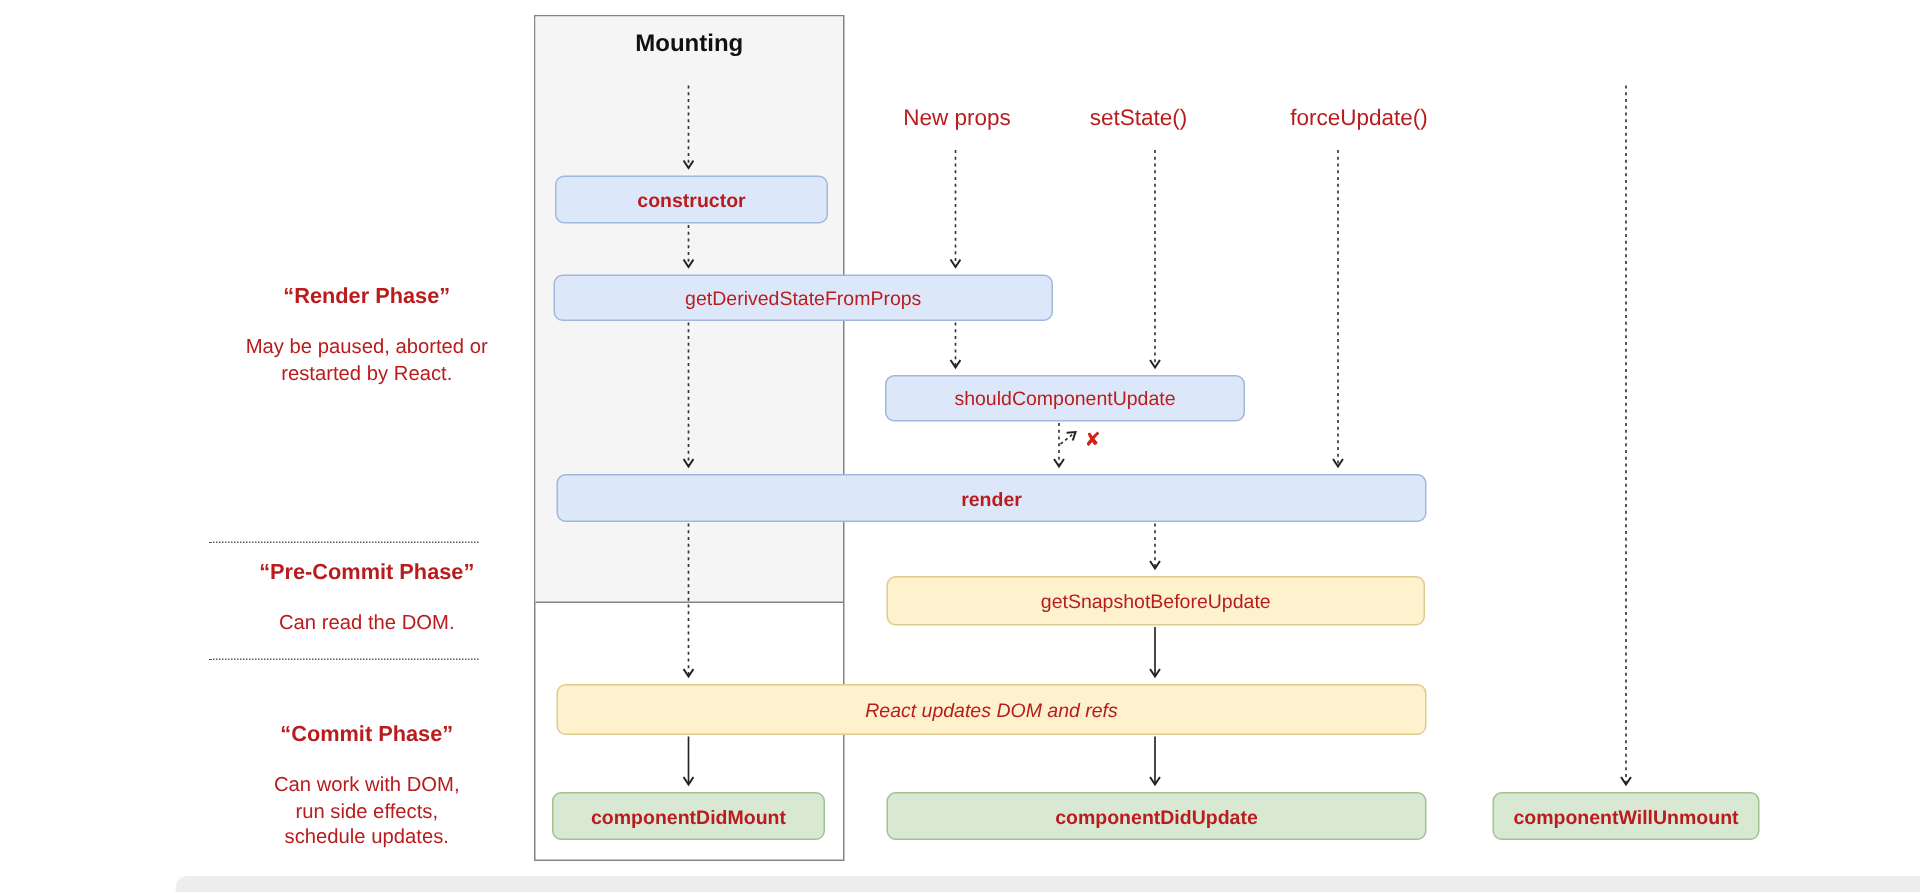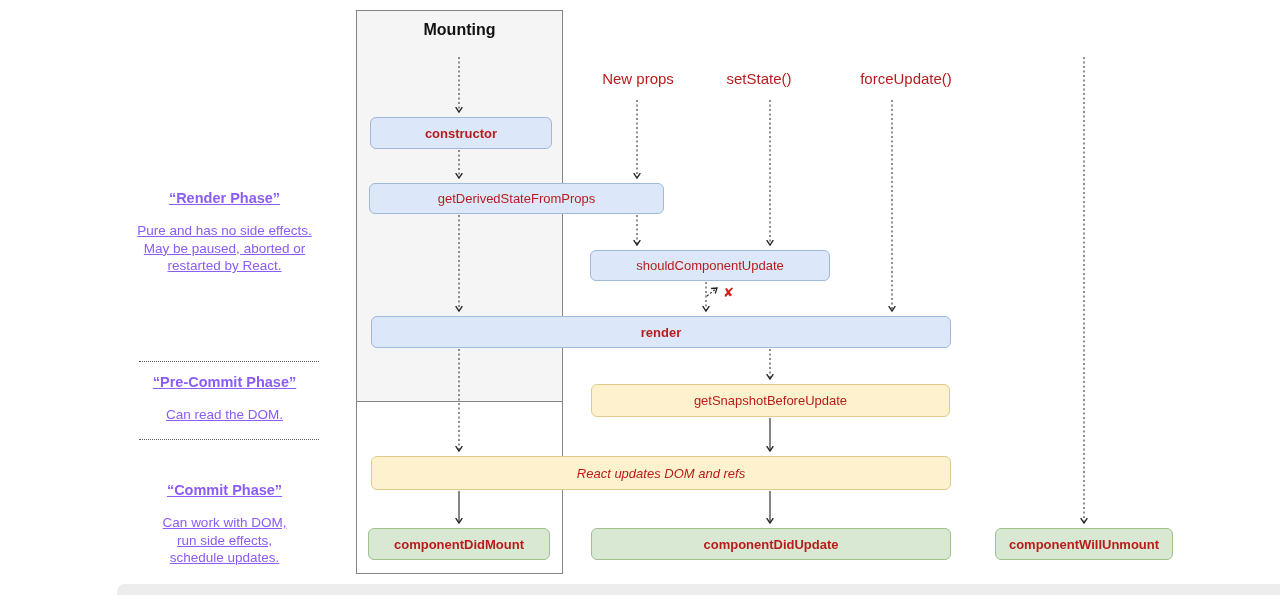--- a/index.html
+++ b/index.html
@@ -36,21 +36,21 @@
   .node.green {background:#d9e8d3;border:1px solid #a0c28d;}
   .node.bold{font-weight:bold;}
   .node.italic{font-style:italic;}
   
   .xmark{
     position:absolute;left:723px;top:286px;z-index:5;
     color:#cf2318;font-size:13px;font-weight:bold;line-height:13px;
   }
   
   .phase{
-    position:absolute;left:106px;width:237px;text-align:center;color:#8b5cf6;z-index:2;text-decoration:underline;
+    position:absolute;left:126px;width:237px;text-align:center;color:#b91c1c;z-index:2;
   }
   .phase-title{font-size:14.5px;font-weight:bold;margin:0 0 16px 0;}
   .phase-line{font-size:13.5px;line-height:17.5px;}
   .rule{
     position:absolute;left:139px;width:180px;height:0;
     border-top:1.5px dotted #595959;z-index:2;
   }
   .rule.r1{top:361px;}
   .rule.r2{top:439px;}
   .phase.p-render{top:190px;}
@@ -98,34 +98,33 @@
     <line x1="707" y1="296" x2="717" y2="288" stroke="#333" stroke-width="1.1" stroke-dasharray="2 2" marker-end="url(#ah)"></line>
     <line x1="892" y1="100" x2="892" y2="311" stroke="#333" stroke-width="1.1" stroke-dasharray="2 2.5" marker-end="url(#ah)"></line>
     <line x1="770" y1="349" x2="770" y2="379" stroke="#333" stroke-width="1.1" stroke-dasharray="2 2.5" marker-end="url(#ah)"></line>
     <line x1="770" y1="418" x2="770" y2="451" stroke="#222" stroke-width="1.1" marker-end="url(#ah)"></line>
     <line x1="770" y1="491" x2="770" y2="523" stroke="#222" stroke-width="1.1" marker-end="url(#ah)"></line>
 
     <line x1="1084" y1="57" x2="1084" y2="523" stroke="#333" stroke-width="1.1" stroke-dasharray="2 2.5" marker-end="url(#ah)"></line>
   </svg>
 
   <div class="node blue bold" style="left:370px;top:117px;width:182px;height:32px;">constructor</div>
-  <div class="node blue" style="left:369px;top:183px;width:295px;height:31px;">getDerivedStateFromProps</div>
+  <div class="node blue" style="left:369px;top:183px;width:333px;height:31px;">getDerivedStateFromProps</div>
   <div class="node blue" style="left:590px;top:250px;width:240px;height:31px;">shouldComponentUpdate</div>
   <div class="node blue bold" style="left:371px;top:316px;width:580px;height:32px;">render</div>
   <div class="node yellow" style="left:591px;top:384px;width:359px;height:33px;">getSnapshotBeforeUpdate</div>
   <div class="node yellow italic" style="left:371px;top:456px;width:580px;height:34px;">React updates DOM and refs</div>
   <div class="node green bold" style="left:368px;top:528px;width:182px;height:32px;">componentDidMount</div>
   <div class="node green bold" style="left:591px;top:528px;width:360px;height:32px;">componentDidUpdate</div>
   <div class="node green bold" style="left:995px;top:528px;width:178px;height:32px;">componentWillUnmount</div>
 
   <div class="xmark">✘</div>
 
   <div class="phase p-render">
     <div class="phase-title">“Render Phase”</div>
-    <div class="phase-line">Pure and has no side effects.</div>
     <div class="phase-line">May be paused, aborted or</div>
     <div class="phase-line">restarted by React.</div>
   </div>
   <div class="rule r1"></div>
   <div class="phase p-precommit">
     <div class="phase-title">“Pre-Commit Phase”</div>
     <div class="phase-line">Can read the DOM.</div>
   </div>
   <div class="rule r2"></div>
   <div class="phase p-commit">

